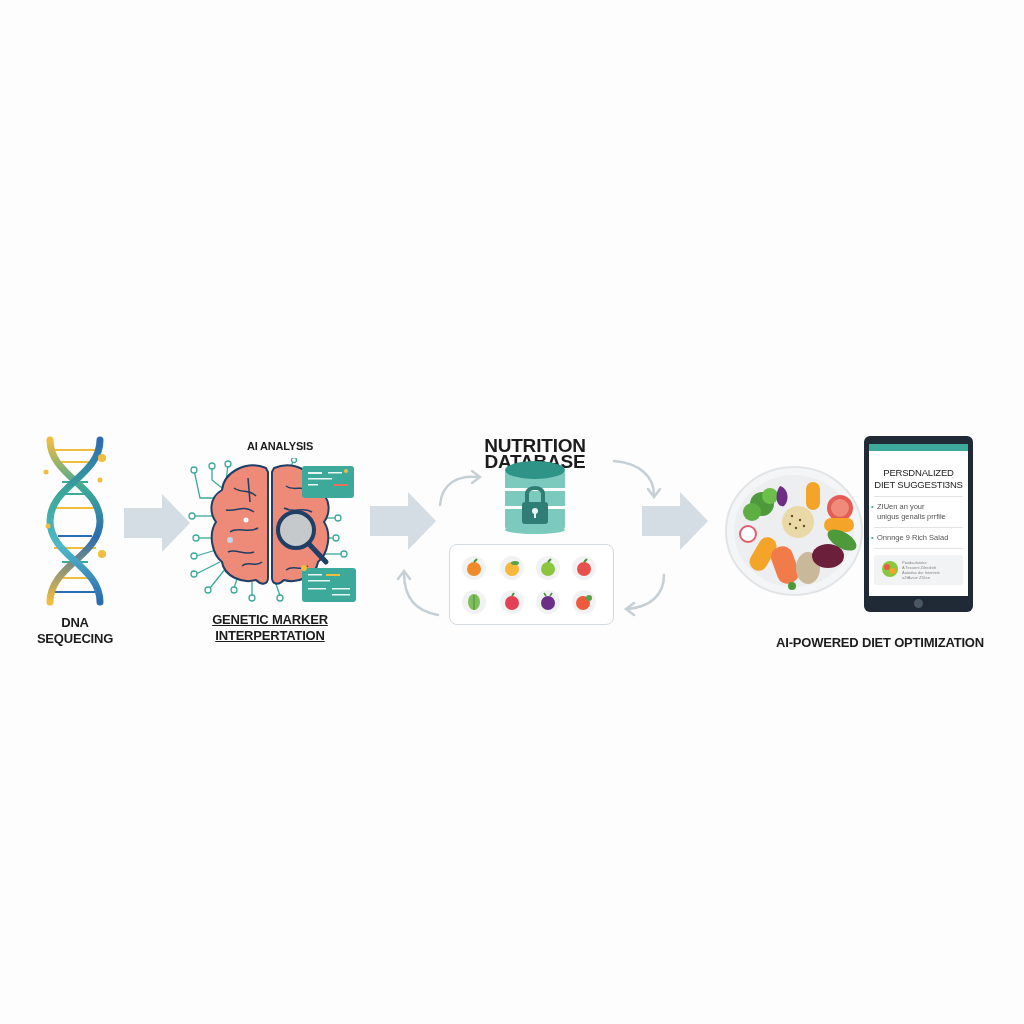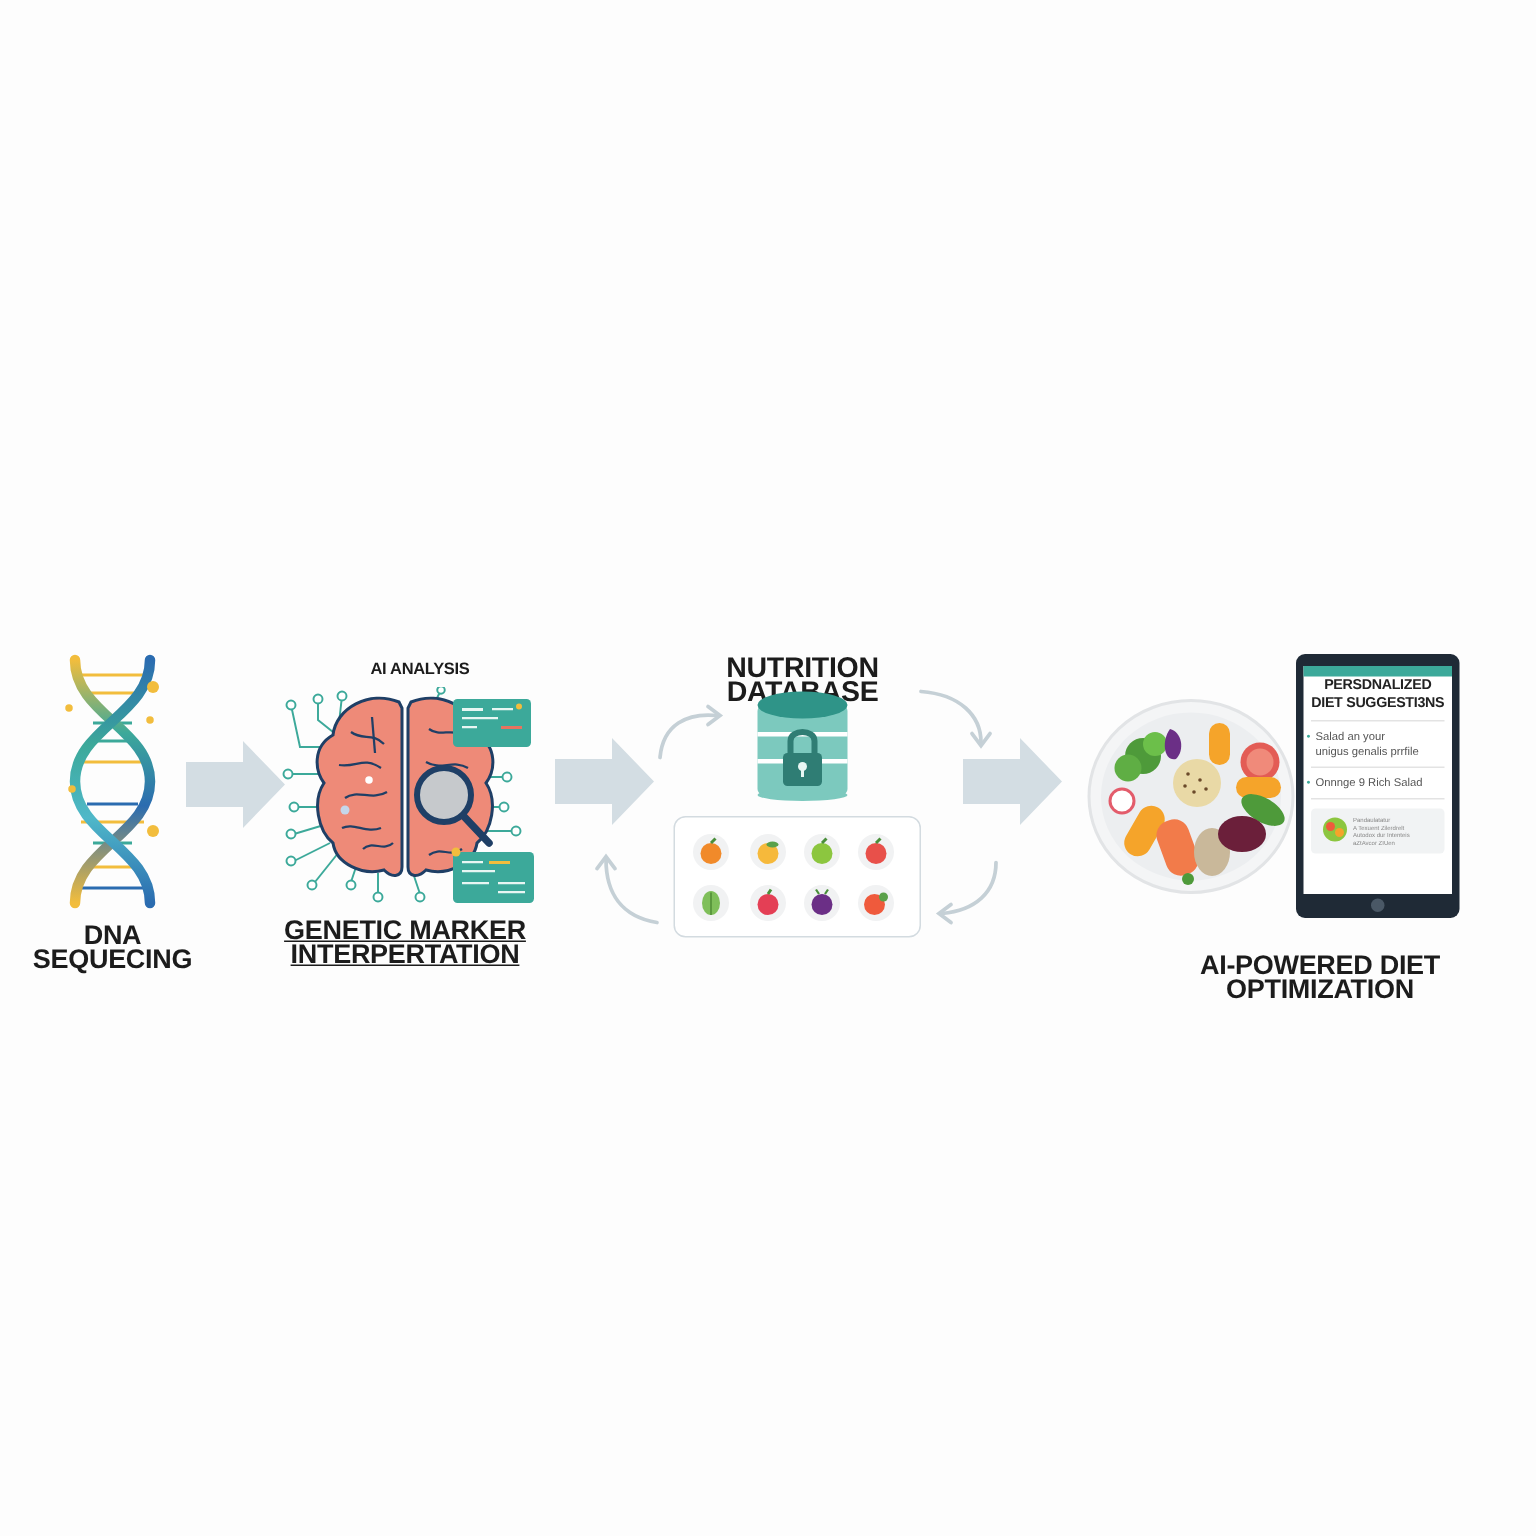--- a/index.html
+++ b/index.html
@@ -1,23 +1,23 @@
 <!DOCTYPE html>
 <html><head>
 <meta charset="utf-8">
 <style>
   html, body { margin:0; padding:0; }
   body { width:1024px; height:1024px; background:#fdfdfd; position:relative; overflow:hidden; font-family:"Liberation Sans", sans-serif; }
   .abs { position:absolute; }
-  .label { font-family:"Liberation Sans", sans-serif; font-weight:bold; color:#1c1c1c; text-align:center; font-size:18px; line-height:16px; letter-spacing:-0.2px; }
+  .label { font-family:"Liberation Sans", sans-serif; font-weight:bold; color:#1c1c1c; text-align:center; font-size:13px; line-height:16px; letter-spacing:-0.2px; }
   .arrow-block { position:absolute; }
   .phone { position:absolute; left:864px; top:436px; width:109px; height:176px; background:#1f2a36; border-radius:6px; }
   .phone-screen { position:absolute; left:5px; top:8px; width:99px; height:152px; background:#ffffff; }
   .phone-status { height:7px; background:#3ca99a; }
-  .phone-title { font-weight:bold; font-size:9.5px; line-height:12px; text-align:center; color:#222; letter-spacing:-0.2px; }
+  .phone-title { font-weight:normal; font-size:9.5px; line-height:12px; text-align:center; color:#222; margin-top:16px; letter-spacing:-0.2px; }
   .phone-hr { height:1px; background:#e3e3e3; margin:5px 5px; }
   .phone-bullet { font-size:7.5px; line-height:10px; color:#555; padding:0 4px 0 8px; position:relative; }
   .phone-bullet .dot { color:#3ca99a; position:absolute; left:2px; top:0; }
   .phone-card { margin:6px 5px 0 5px; height:30px; background:#f1f3f4; border-radius:3px; position:relative; }
   .phone-card-lines { position:absolute; left:28px; top:5px; font-size:4px; line-height:5px; color:#888; }
   .phone-home { position:absolute; left:50px; top:163px; width:9px; height:9px; border-radius:50%; background:#4a5866; }
   .food-tray { position:absolute; left:449px; top:544px; width:163px; height:79px; border:1.5px solid #d3dbe0; border-radius:8px; background:#fff; }
   .food-slot { position:absolute; width:24px; height:24px; border-radius:50%; background:#f1f2f3; }
 </style>
 </head>
@@ -257,21 +257,21 @@
 <div class="phone">
   <div class="phone-screen">
     <div class="phone-status"></div>
     <div class="phone-title">
       <div>PERSDNALIZED</div>
       <div>DIET SUGGESTI3NS</div>
     </div>
     <div class="phone-hr"></div>
     <div class="phone-bullet">
       <span class="dot">•</span>
-      <div>Salad an your</div>
+      <div>ZIUen an your</div>
       <div>unigus genalis prrfile</div>
     </div>
     <div class="phone-hr"></div>
     <div class="phone-bullet">
       <span class="dot">•</span>
       <div>Onnnge 9 Rich Salad</div>
     </div>
     <div class="phone-hr"></div>
     <div class="phone-card">
       <svg class="abs" style="left:6px;top:4px;" width="20" height="20">

